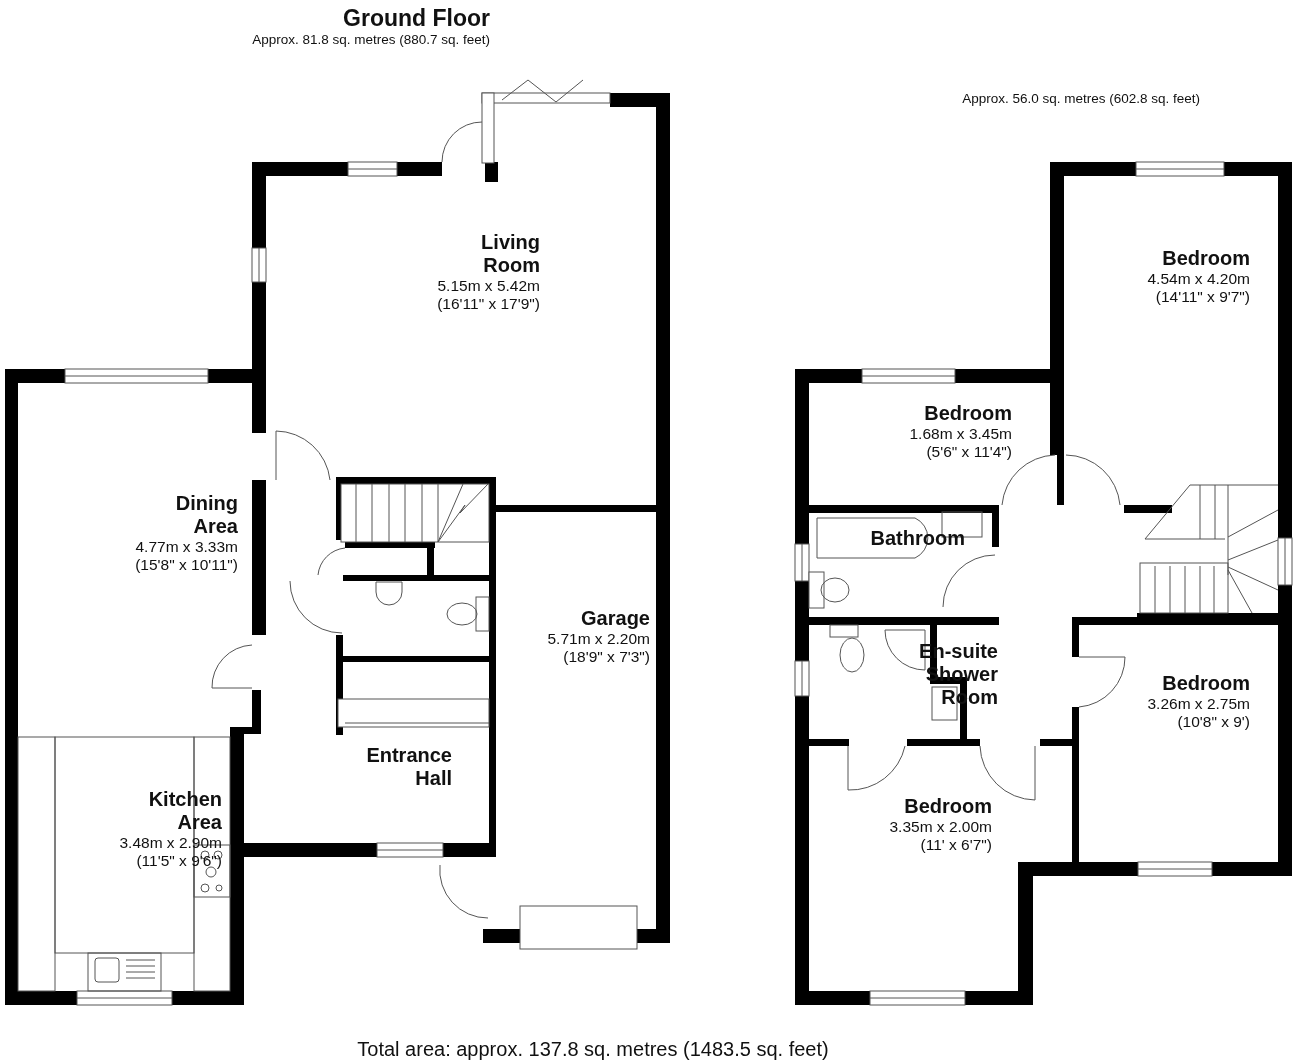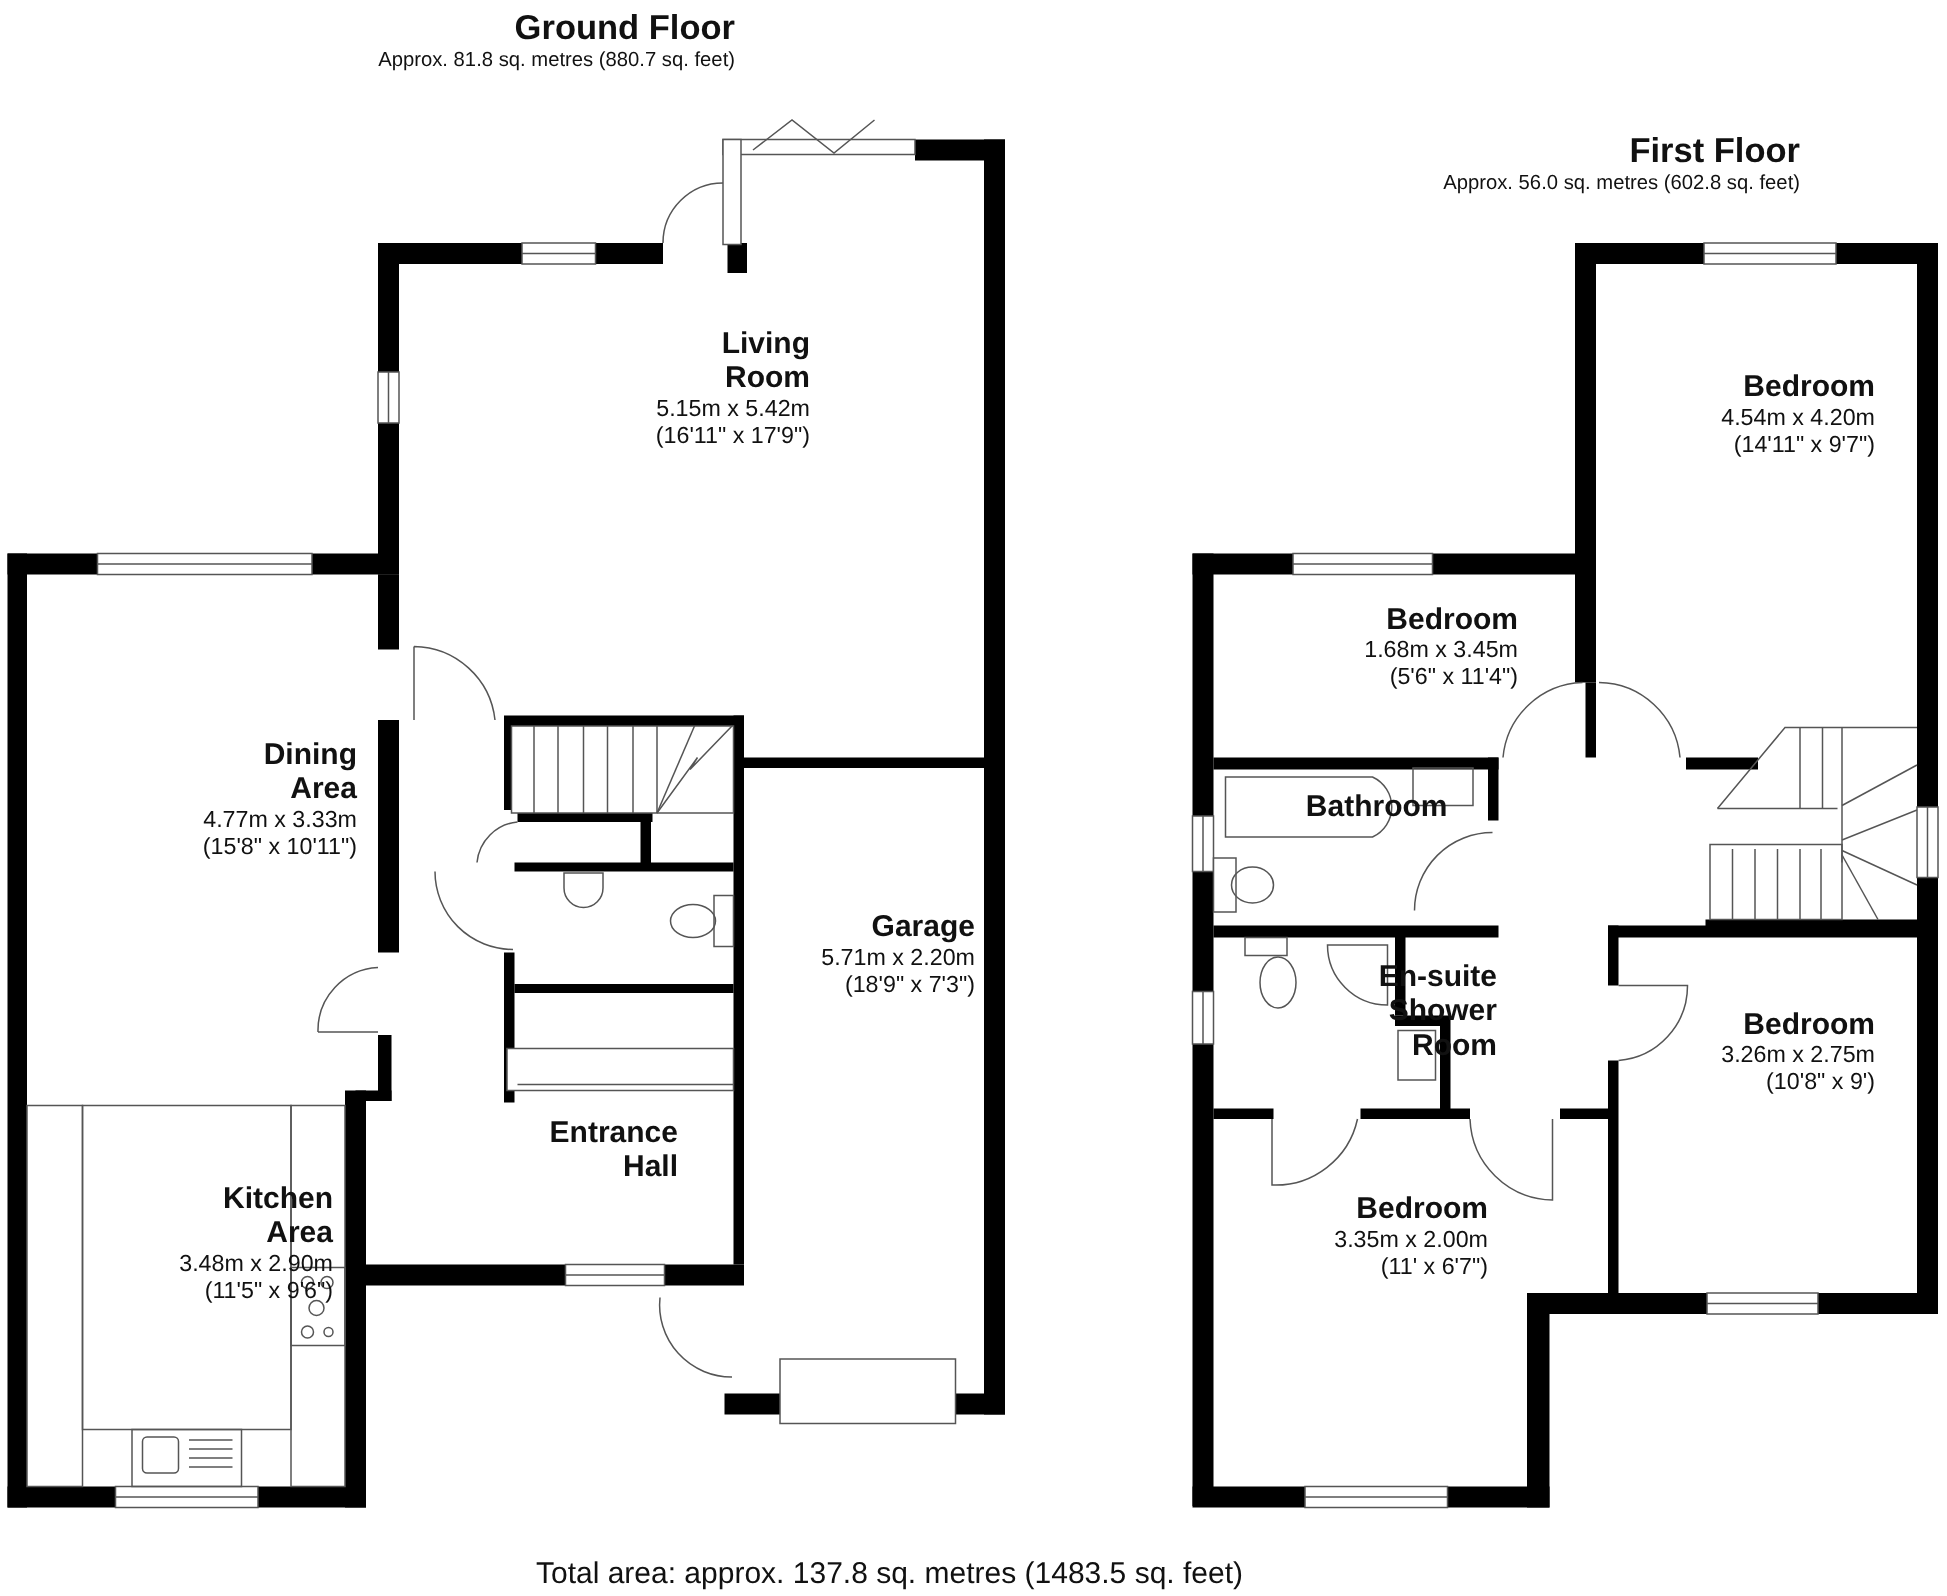--- a/index.html
+++ b/index.html
@@ -220,25 +220,24 @@
     <rect class="thin" x="932" y="687" width="25" height="33"></rect>
   </g>
 </svg>
 
 <div class="label" style="left:180px; top:7px; width:310px;">
   <div class="floor-title">Ground Floor</div>
   <div class="floor-sub">Approx. 81.8 sq. metres (880.7 sq. feet)</div>
 </div>
 
 <div class="label" style="left:880px; top:89px; width:320px;">
-  <div class="floor-title">First Floor</div>
   <div class="floor-sub">Approx. 56.0 sq. metres (602.8 sq. feet)</div>
 </div>
 
-<div class="label" style="left:340px; top:218px; width:200px;">
+<div class="label" style="left:340px; top:231px; width:200px;">
   <div class="room-name">Living</div>
   <div class="room-name">Room</div>
   <div class="room-dim">5.15m x 5.42m</div>
   <div class="room-dim">(16'11" x 17'9")</div>
 </div>
 
 <div class="label" style="left:38px; top:458px; width:200px;margin-top:34px;">
   <div class="room-name">Dining</div>
   <div class="room-name">Area</div>
   <div class="room-dim">4.77m x 3.33m</div>

